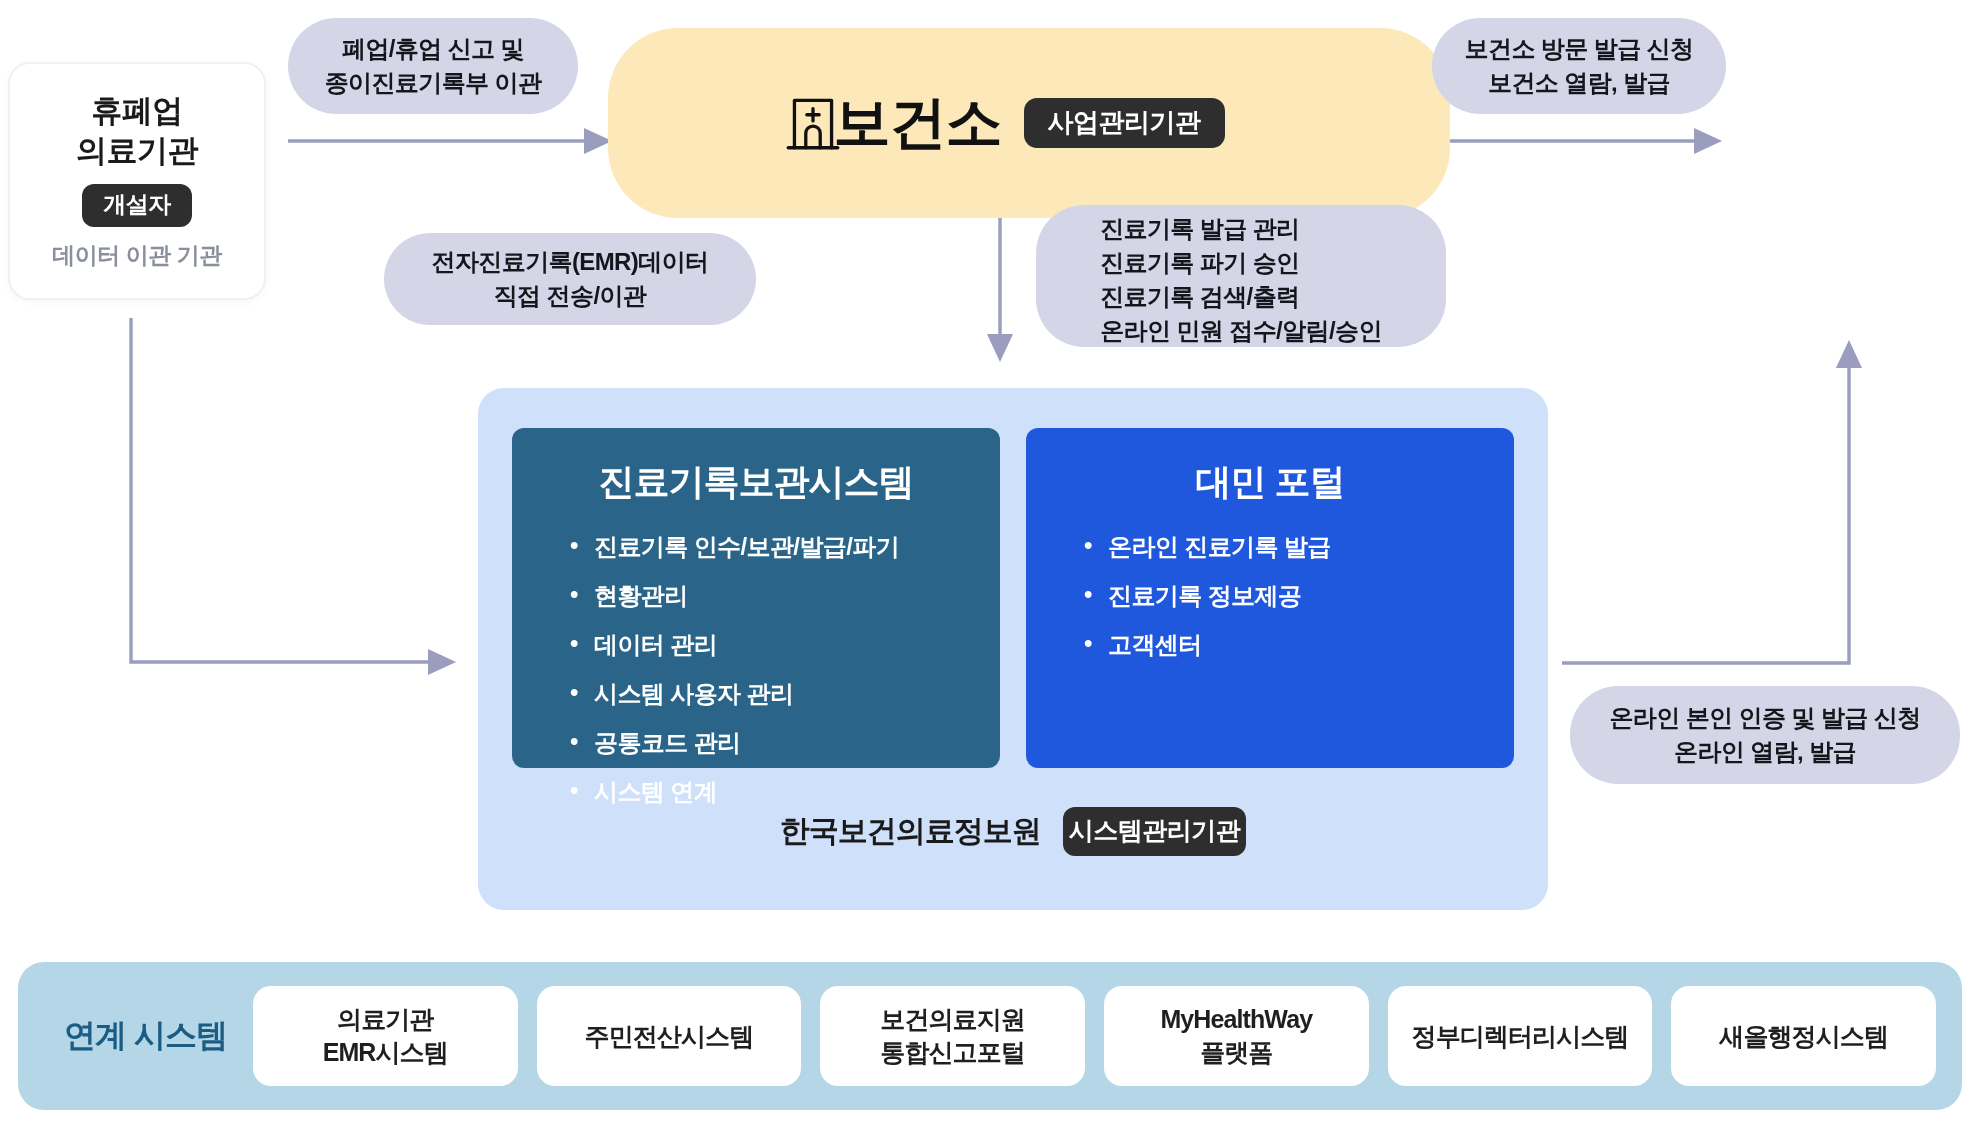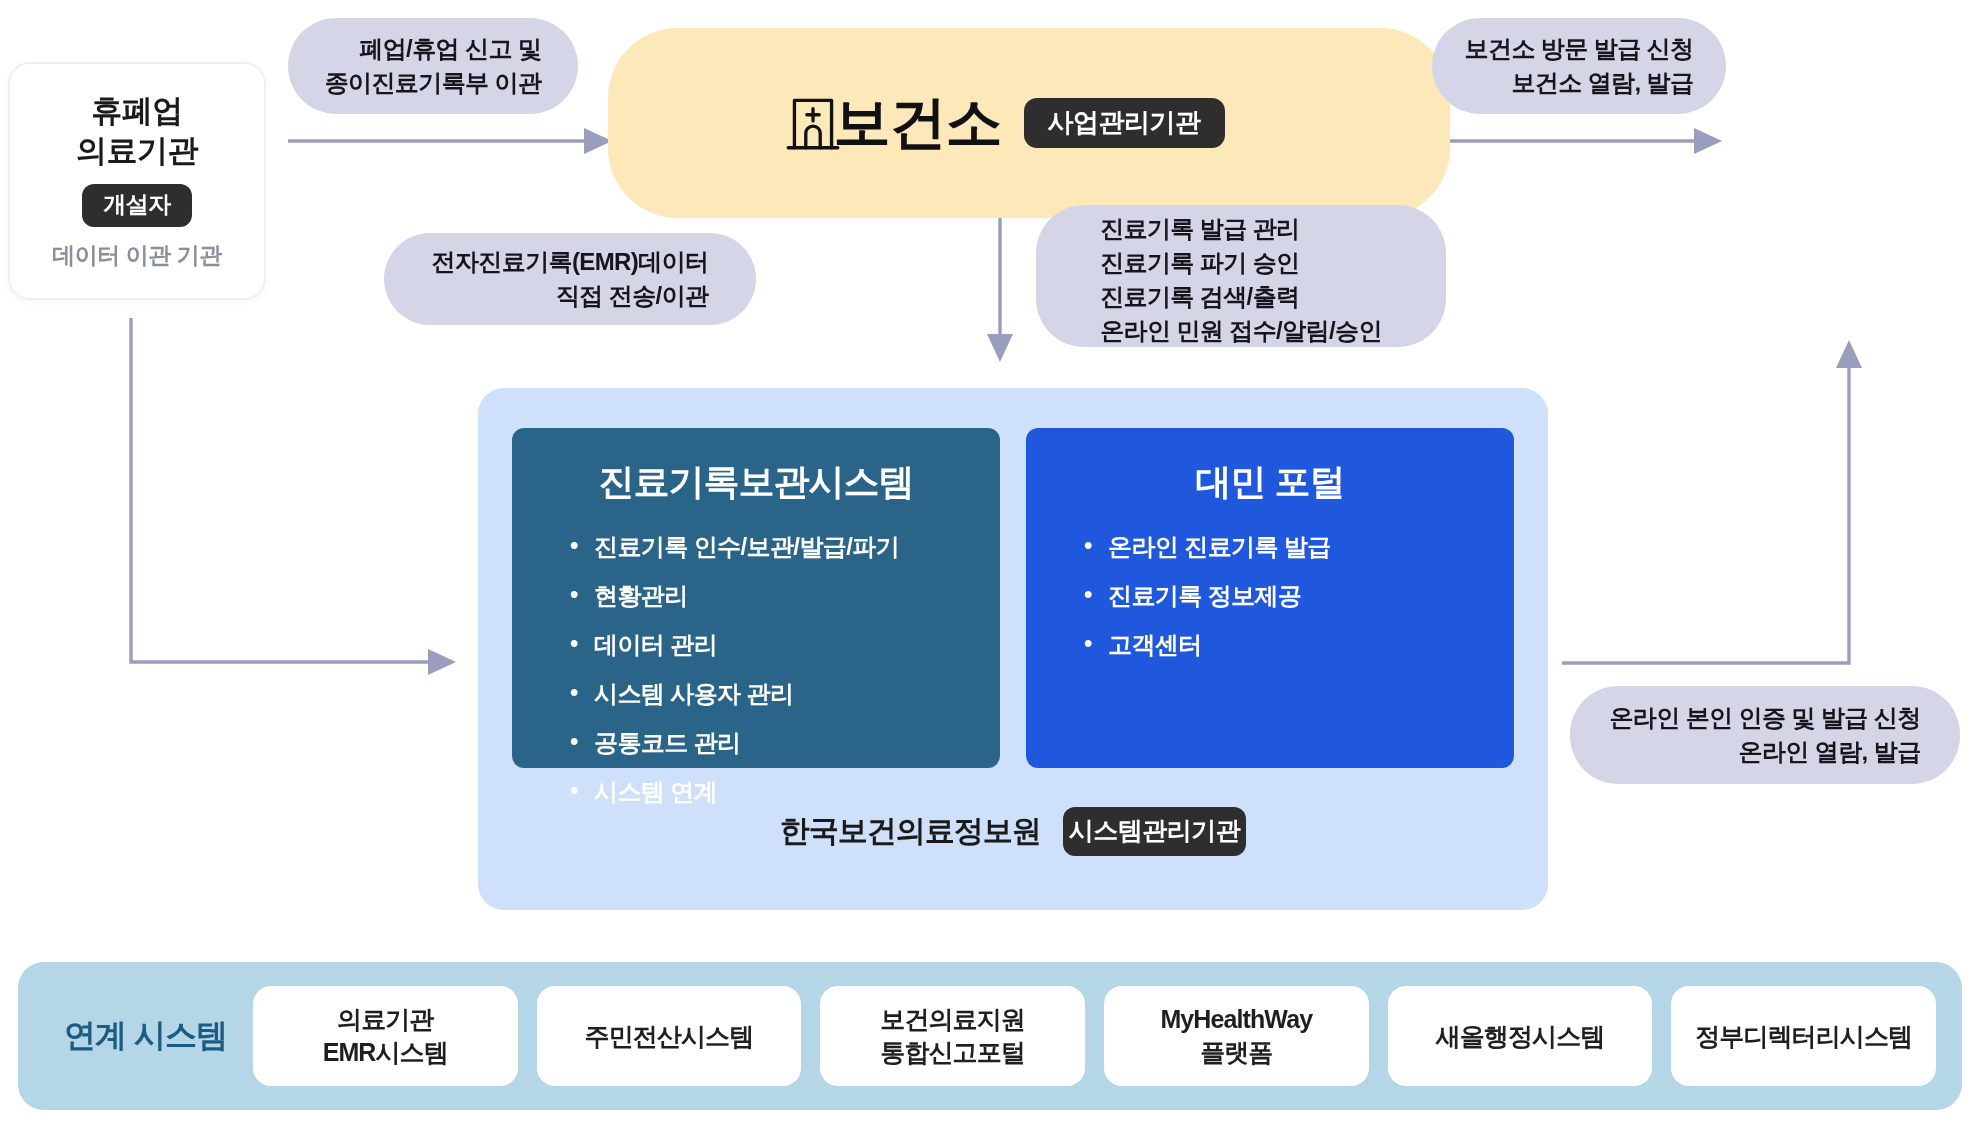--- a/index.html
+++ b/index.html
@@ -86,21 +86,21 @@
     justify-content: center;
     padding: 0 30px;
   }
   .bubble-text {
     font-size: 24px;
     font-weight: 700;
     color: #15161C;
     line-height: 1.42;
     letter-spacing: -0.6px;
     white-space: pre-line;
-    text-align: right;
+    text-align: center;
   }
   .bubble.left-align .bubble-text { text-align: left; margin-top: 8px; }
 
   
   .blue-panel {
     background: #CFE0FB;
     border-radius: 26px;
   }
   .sys-card {
     border-radius: 12px;
@@ -309,17 +309,17 @@
 
   <div class="link-bar abs" style="left:18px; top:962px; width:1944px; height:148px;">
     <div class="link-bar-title">연계 시스템</div>
     <div class="link-chip">의료기관
 EMR시스템</div>
     <div class="link-chip">주민전산시스템</div>
     <div class="link-chip">보건의료지원
 통합신고포털</div>
     <div class="link-chip">MyHealthWay
 플랫폼</div>
+    <div class="link-chip">정부디렉터리시스템</div>
     <div class="link-chip">새올행정시스템</div>
-    <div class="link-chip">정부디렉터리시스템</div>
   </div>
 
 </div>
 
 </body></html>

